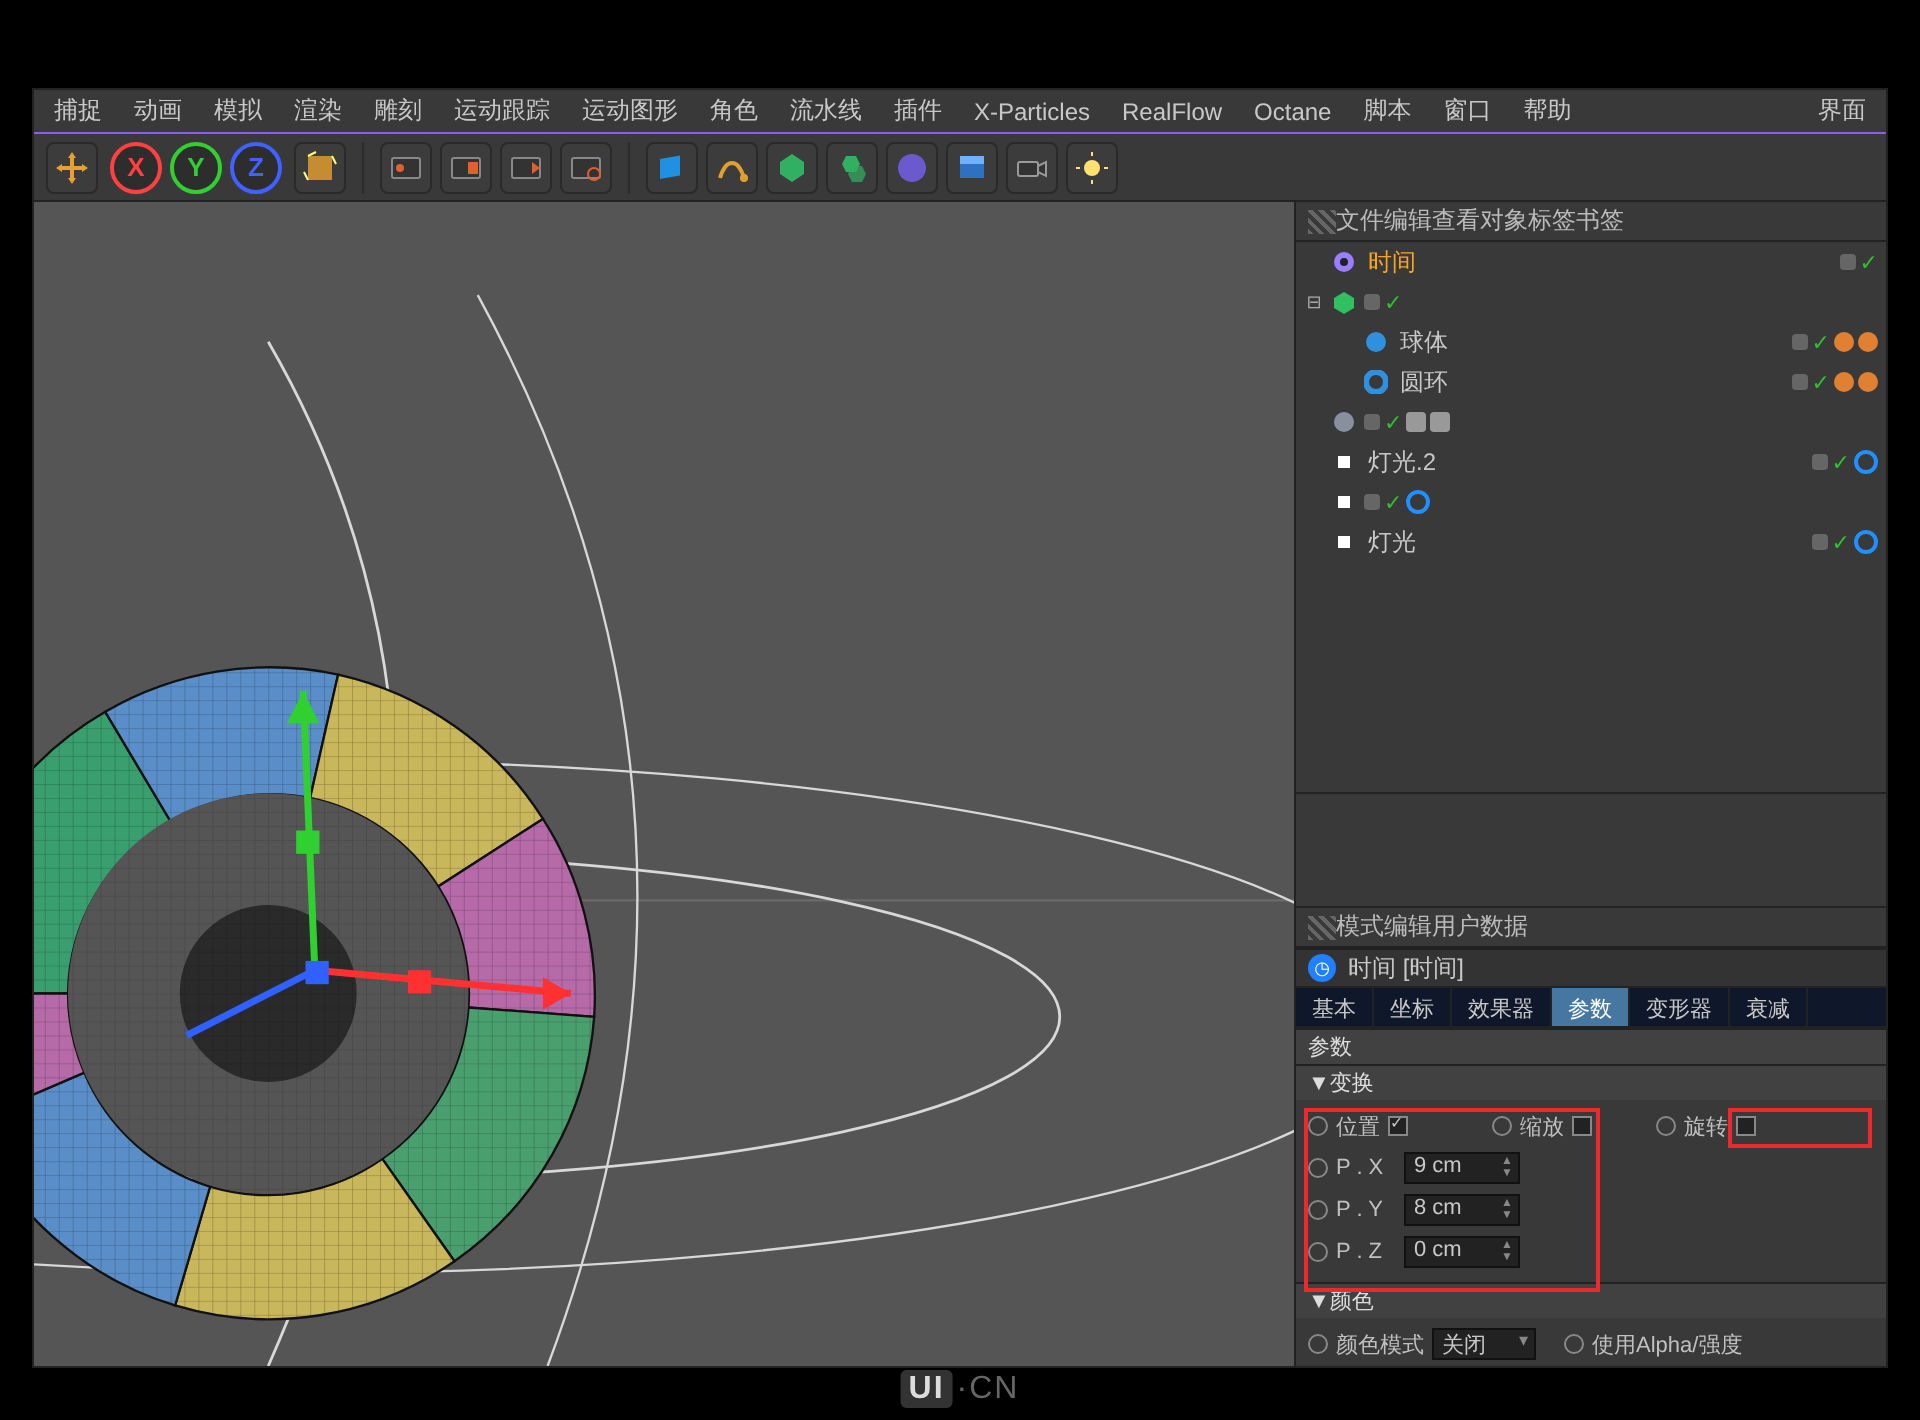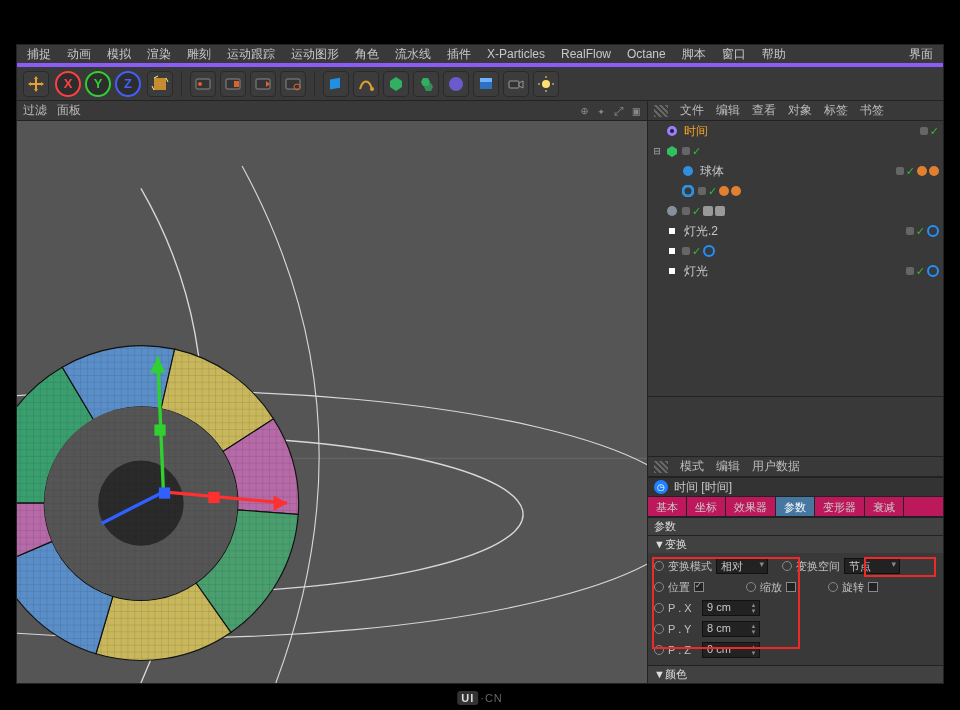--- a/index.html
+++ b/index.html
@@ -4,21 +4,21 @@
 <style>
 
 *{box-sizing:border-box;margin:0;padding:0;user-select:none}
 html,body{width:960px;height:710px;background:#000;font-family:"PingFang SC","Microsoft YaHei",sans-serif;font-size:12px;color:#c8c8c8;overflow:hidden}
 
 
 .page{position:absolute;inset:0;background:#000}
 .app{position:absolute;left:16px;top:44px;right:16px;bottom:26px;background:#393939;display:flex;flex-direction:column;border:1px solid #222}
 
 
-.menubar{height:22px;background:#393939;display:flex;align-items:center;padding:0 4px;border-bottom:4px solid #8b5cf6;gap:4px}
+.menubar{height:22px;background:#393939;display:flex;align-items:center;padding:0 4px;border-bottom:1px solid #8b5cf6;gap:4px}
 .menubar .m{padding:2px 6px;color:#c8c8c8;white-space:nowrap}
 .menubar .spacer{flex:1}
 
 
 .toolbar{height:34px;background:#393939;display:flex;align-items:center;padding:0 6px;gap:6px;border-bottom:1px solid #222}
 .tb-group{display:flex;gap:4px;align-items:center}
 .tb-sep{width:1px;height:26px;background:#2a2a2a;margin:0 2px}
 .icon-btn{width:26px;height:26px;background:#3c3c3c;border:1px solid #2a2a2a;border-radius:4px;display:flex;align-items:center;justify-content:center;color:#e0c060}
 .icon-btn svg{display:block}
 .axis-btn{width:26px;height:26px;border:2px solid #3a3a3a;border-radius:50%;display:flex;align-items:center;justify-content:center;font-weight:bold;font-size:13px}
@@ -30,21 +30,21 @@
 .body{flex:1;display:flex;min-height:0}
 .left{flex:1;display:flex;flex-direction:column;min-width:0}
 .right{width:296px;display:flex;flex-direction:column;border-left:1px solid #222;min-width:0}
 
 
 .vp-top{height:20px;background:#393939;border-bottom:1px solid #222;display:flex;align-items:center;padding:0 6px;gap:10px;color:#bbb}
 .vp-top .r{margin-left:auto;font-family:monospace;letter-spacing:1px;color:#888}
 .vp-canvas{flex:1;position:relative;background:#555;overflow:hidden}
 
 
-.panel-head{height:20px;background:#393939;display:flex;align-items:center;gap:12px;padding:0 6px;border-bottom:1px solid #222;color:#bbb}
+.panel-head{height:20px;background:#393939;display:flex;align-items:center;gap:0;padding:0 6px;border-bottom:1px solid #222;color:#bbb}
 .panel-head .stripes{width:14px;height:12px;background:repeating-linear-gradient(45deg,#666,#666 2px,#393939 2px,#393939 4px)}
 .om{height:276px;background:#393939;border-bottom:1px solid #222;overflow:auto}
 .om-row{display:flex;align-items:center;height:20px;padding-left:4px;color:#c8c8c8}
 .om-indent{display:inline-block}
 .om-toggle{width:10px;text-align:center;color:#aaa;font-size:9px}
 .om-icon{width:14px;height:14px;margin:0 3px;display:flex;align-items:center;justify-content:center}
 .om-name{flex:1;padding-left:2px}
 .om-dots{display:flex;gap:2px;margin-right:4px;align-items:center}
 .dot{width:8px;height:8px;border-radius:2px;background:#555}
 .dot.gray{background:#666}
@@ -52,41 +52,41 @@
 .ring{width:12px;height:12px;border:2px solid #2090ff;border-radius:50%}
 .orb{width:10px;height:10px;border-radius:50%}
 
 
 .right-gap{flex:1;background:#393939}
 
 
 .attr{background:#393939;border-top:1px solid #222;display:flex;flex-direction:column}
 .attr-row-title{height:20px;display:flex;align-items:center;padding:0 6px;gap:6px;background:#333;border-top:1px solid #222;border-bottom:1px solid #222}
 .attr-row-title .clock{width:14px;height:14px;border-radius:50%;background:#2080ff;display:flex;align-items:center;justify-content:center;color:#fff;font-size:9px}
-.attr-tabs{display:flex;height:20px;background:#be185d;border-bottom:1px solid #222}
+.attr-tabs{display:flex;height:20px;background:#0f172a;border-bottom:1px solid #222}
 .tab{padding:3px 8px;color:#c8c8c8;border-right:1px solid #222;font-size:11px}
 .tab.active{background:#4677a0;color:#fff}
 .section-head{height:18px;background:#414141;display:flex;align-items:center;padding:0 6px;color:#ddd;font-size:11px;border-top:1px solid #222}
 .attr-body{padding:4px 6px 6px 6px;background:#393939;display:flex;flex-direction:column;gap:3px}
 .field-row{display:flex;align-items:center;gap:4px;height:18px}
 .radio{width:10px;height:10px;border:1px solid #888;border-radius:50%}
 .lbl{color:#c0c0c0;font-size:11px}
 .sel{background:#222;border:1px solid #111;color:#c8c8c8;height:16px;padding:0 14px 0 4px;font-size:11px;position:relative;min-width:52px}
 .sel::after{content:"▾";position:absolute;right:3px;top:0;font-size:9px;color:#888}
 .num-input{background:#222;border:1px solid #111;color:#c8c8c8;height:16px;width:58px;padding:0 12px 0 4px;font-size:11px;position:relative}
 .spin{position:absolute;right:1px;top:1px;bottom:1px;width:9px;display:flex;flex-direction:column}
 .spin div{flex:1;font-size:6px;line-height:6px;text-align:center;color:#888}
 .chkbox{width:10px;height:10px;border:1px solid #888;background:#222}
 .chkbox.on::after{content:"✓";color:#c8c8c8;font-size:8px;display:block;margin-top:-2px;margin-left:0}
 
 
 .hl{position:absolute;border:2px solid #ec2a2a;pointer-events:none}
 
 
-.watermark{position:absolute;left:50%;bottom:6px;transform:translateX(-50%);color:#666;font-size:11px;letter-spacing:1px}
+.watermark{position:absolute;left:50%;bottom:6px;transform:translateX(-50%);color:#666;font-size:16px;letter-spacing:1px}
 .watermark b{background:#333;color:#ddd;padding:1px 4px;border-radius:3px;margin-right:2px}
 </style>
 </head>
 <body>
 
 <div class="page">
 <div class="app">
 
   <div class="menubar">
     <span class="m">捕捉</span>
@@ -208,25 +208,20 @@
                 <line x1="15" y1="9" x2="17" y2="9"></line>
               </g>
             </svg>
           </div>
     </div>
   </div>
 
   <div class="body">
 
     <div class="left">
-      <div class="vp-top">
-        <span>过滤</span>
-        <span>面板</span>
-        <span class="r">⊕ ✦ ⤢ ▣</span>
-      </div>
       <div class="vp-canvas">
         <svg viewBox="0 0 640 500" width="100%" height="100%" preserveAspectRatio="xMidYMid slice">
 
           <rect x="0" y="0" width="640" height="500" fill="#555"></rect>
           <line x1="0" y1="300" x2="640" y2="300" stroke="#6a6a6a"></line>
 
           <ellipse cx="170" cy="350" rx="320" ry="70" fill="none" stroke="#d8d8d8" stroke-width="1.2"></ellipse>
           <ellipse cx="170" cy="350" rx="470" ry="110" fill="none" stroke="#d8d8d8" stroke-width="1"></ellipse>
           <path d="M150 60 Q260 250 150 500" fill="none" stroke="#d8d8d8" stroke-width="1.2"></path>
           <path d="M240 40 Q360 260 270 500" fill="none" stroke="#d8d8d8" stroke-width="1"></path>
@@ -328,20 +323,21 @@
               </span>
             </div>
             <div class="om-row">
               <span class="om-indent" style="width: 16px;"></span>
               <span class="om-toggle"></span>
               <span class="om-icon">
                 <svg width="12" height="12">
                   <circle cx="6" cy="6" r="5" fill="none" stroke="#3090e0" stroke-width="3"></circle>
                 </svg>
               </span>
+              <span class="om-name">圆环</span>
               <span class="om-dots">
                 <span class="dot gray"></span>
                 <span class="chk">✓</span>
                 <span class="orb" style="background: rgb(224, 128, 48);"></span>
                 <span class="orb" style="background: rgb(224, 128, 48);"></span>
               </span>
             </div>
             <div class="om-row">
               <span class="om-indent" style="width: 0px;"></span>
               <span class="om-toggle"></span>
@@ -425,29 +421,20 @@
               <div class="tab">衰减</div>
             </div>
 
         <div class="section-head">
               <span>参数</span>
             </div>
         <div class="section-head">
               <span>▼变换</span>
             </div>
         <div class="attr-body">
-          <div class="field-row">
-            <span class="radio"></span>
-            <span class="lbl">变换模式</span>
-            <span class="sel">相对</span>
-            <span style="width:6px"></span>
-            <span class="radio"></span>
-            <span class="lbl">变换空间</span>
-            <span class="sel" style="min-width:56px">节点</span>
-          </div>
 
           <div class="field-row">
             <span class="radio"></span>
             <span class="lbl">位置</span>
             <span class="chkbox on"></span>
             <span style="width:34px"></span>
             <span class="radio"></span>
             <span class="lbl">缩放</span>
             <span class="chkbox"></span>
             <span style="width:24px"></span>
@@ -478,20 +465,30 @@
             <span class="num-input"><span>0 cm</span><span class="spin">
                     <div>▲</div>
                     <div>▼</div>
                   </span></span>
           </div>
         </div>
 
         <div class="section-head">
               <span>▼颜色</span>
             </div>
+        <div class="attr-body" style="padding-bottom:2px">
+          <div class="field-row">
+            <span class="radio"></span>
+            <span class="lbl">颜色模式</span>
+            <span class="sel">关闭</span>
+            <span style="width:6px"></span>
+            <span class="radio"></span>
+            <span class="lbl">使用Alpha/强度</span>
+          </div>
+        </div>
 
         <div class="hl" style="left:4px; top:100px; width:148px; height:92px"></div>
         <div class="hl" style="left:216px;top:100px; width:72px;  height:20px"></div>
       </div>
     </div>
   </div>
 
 </div>
 
 <div class="watermark">

